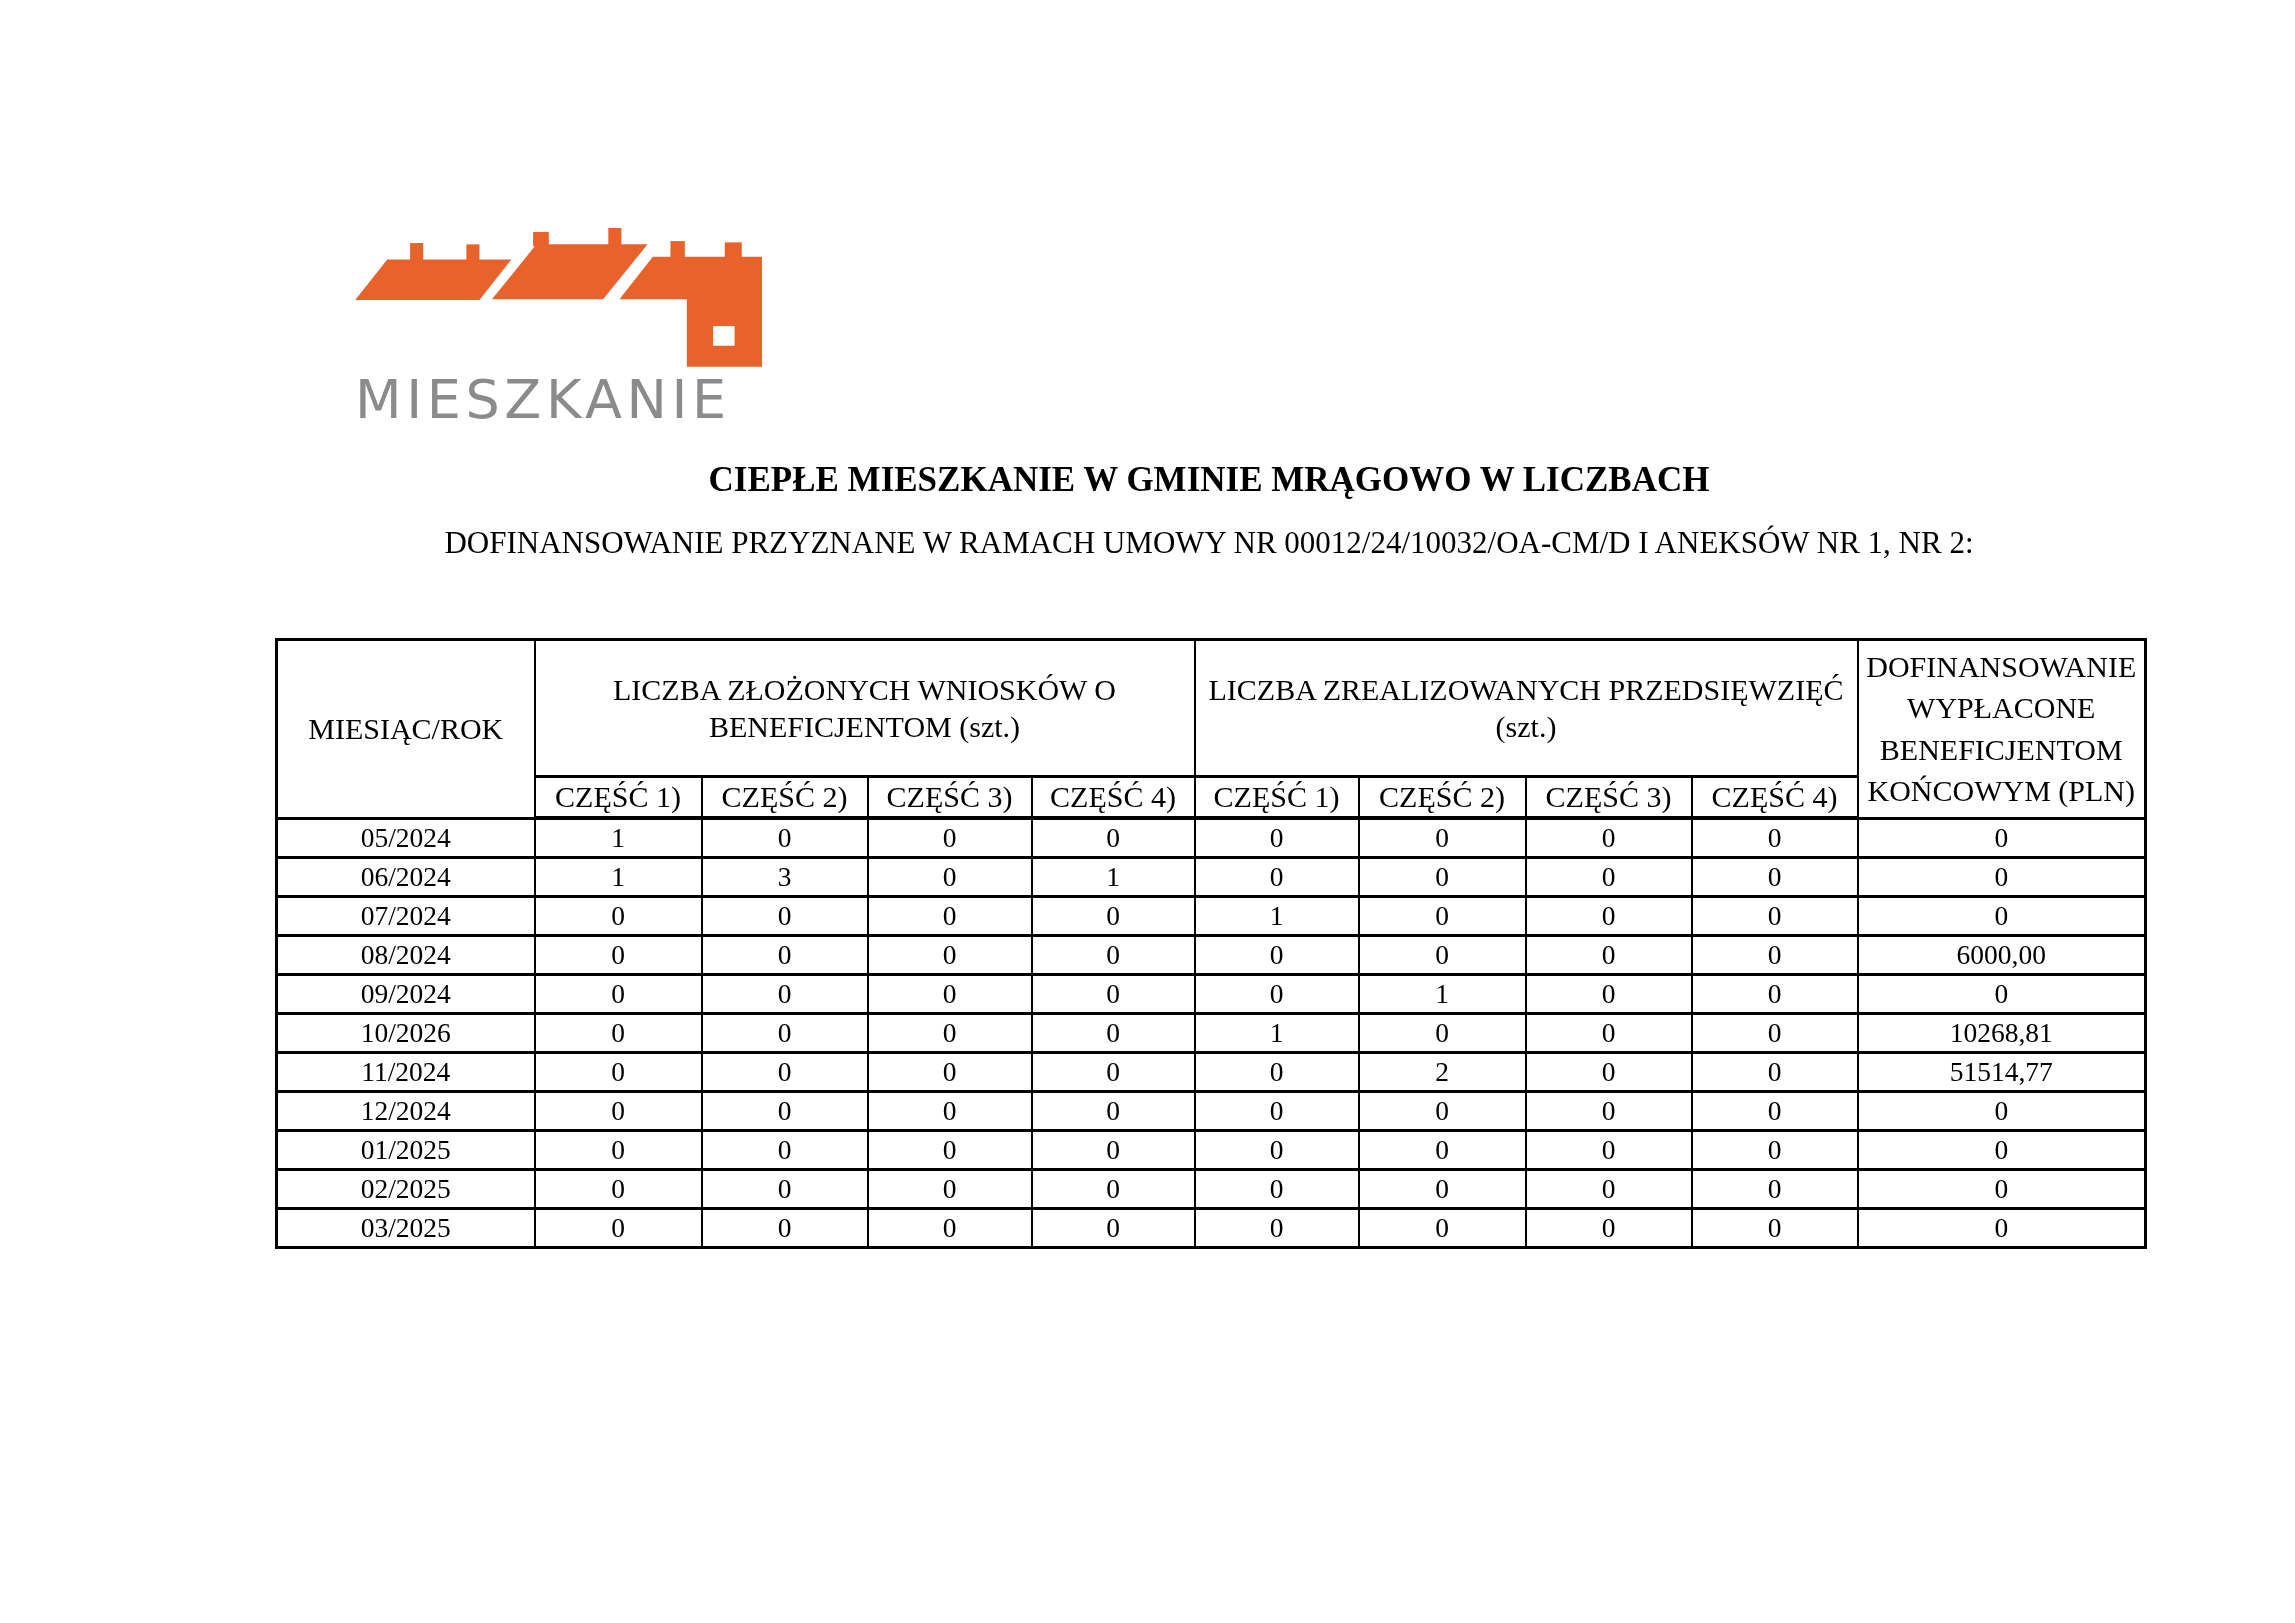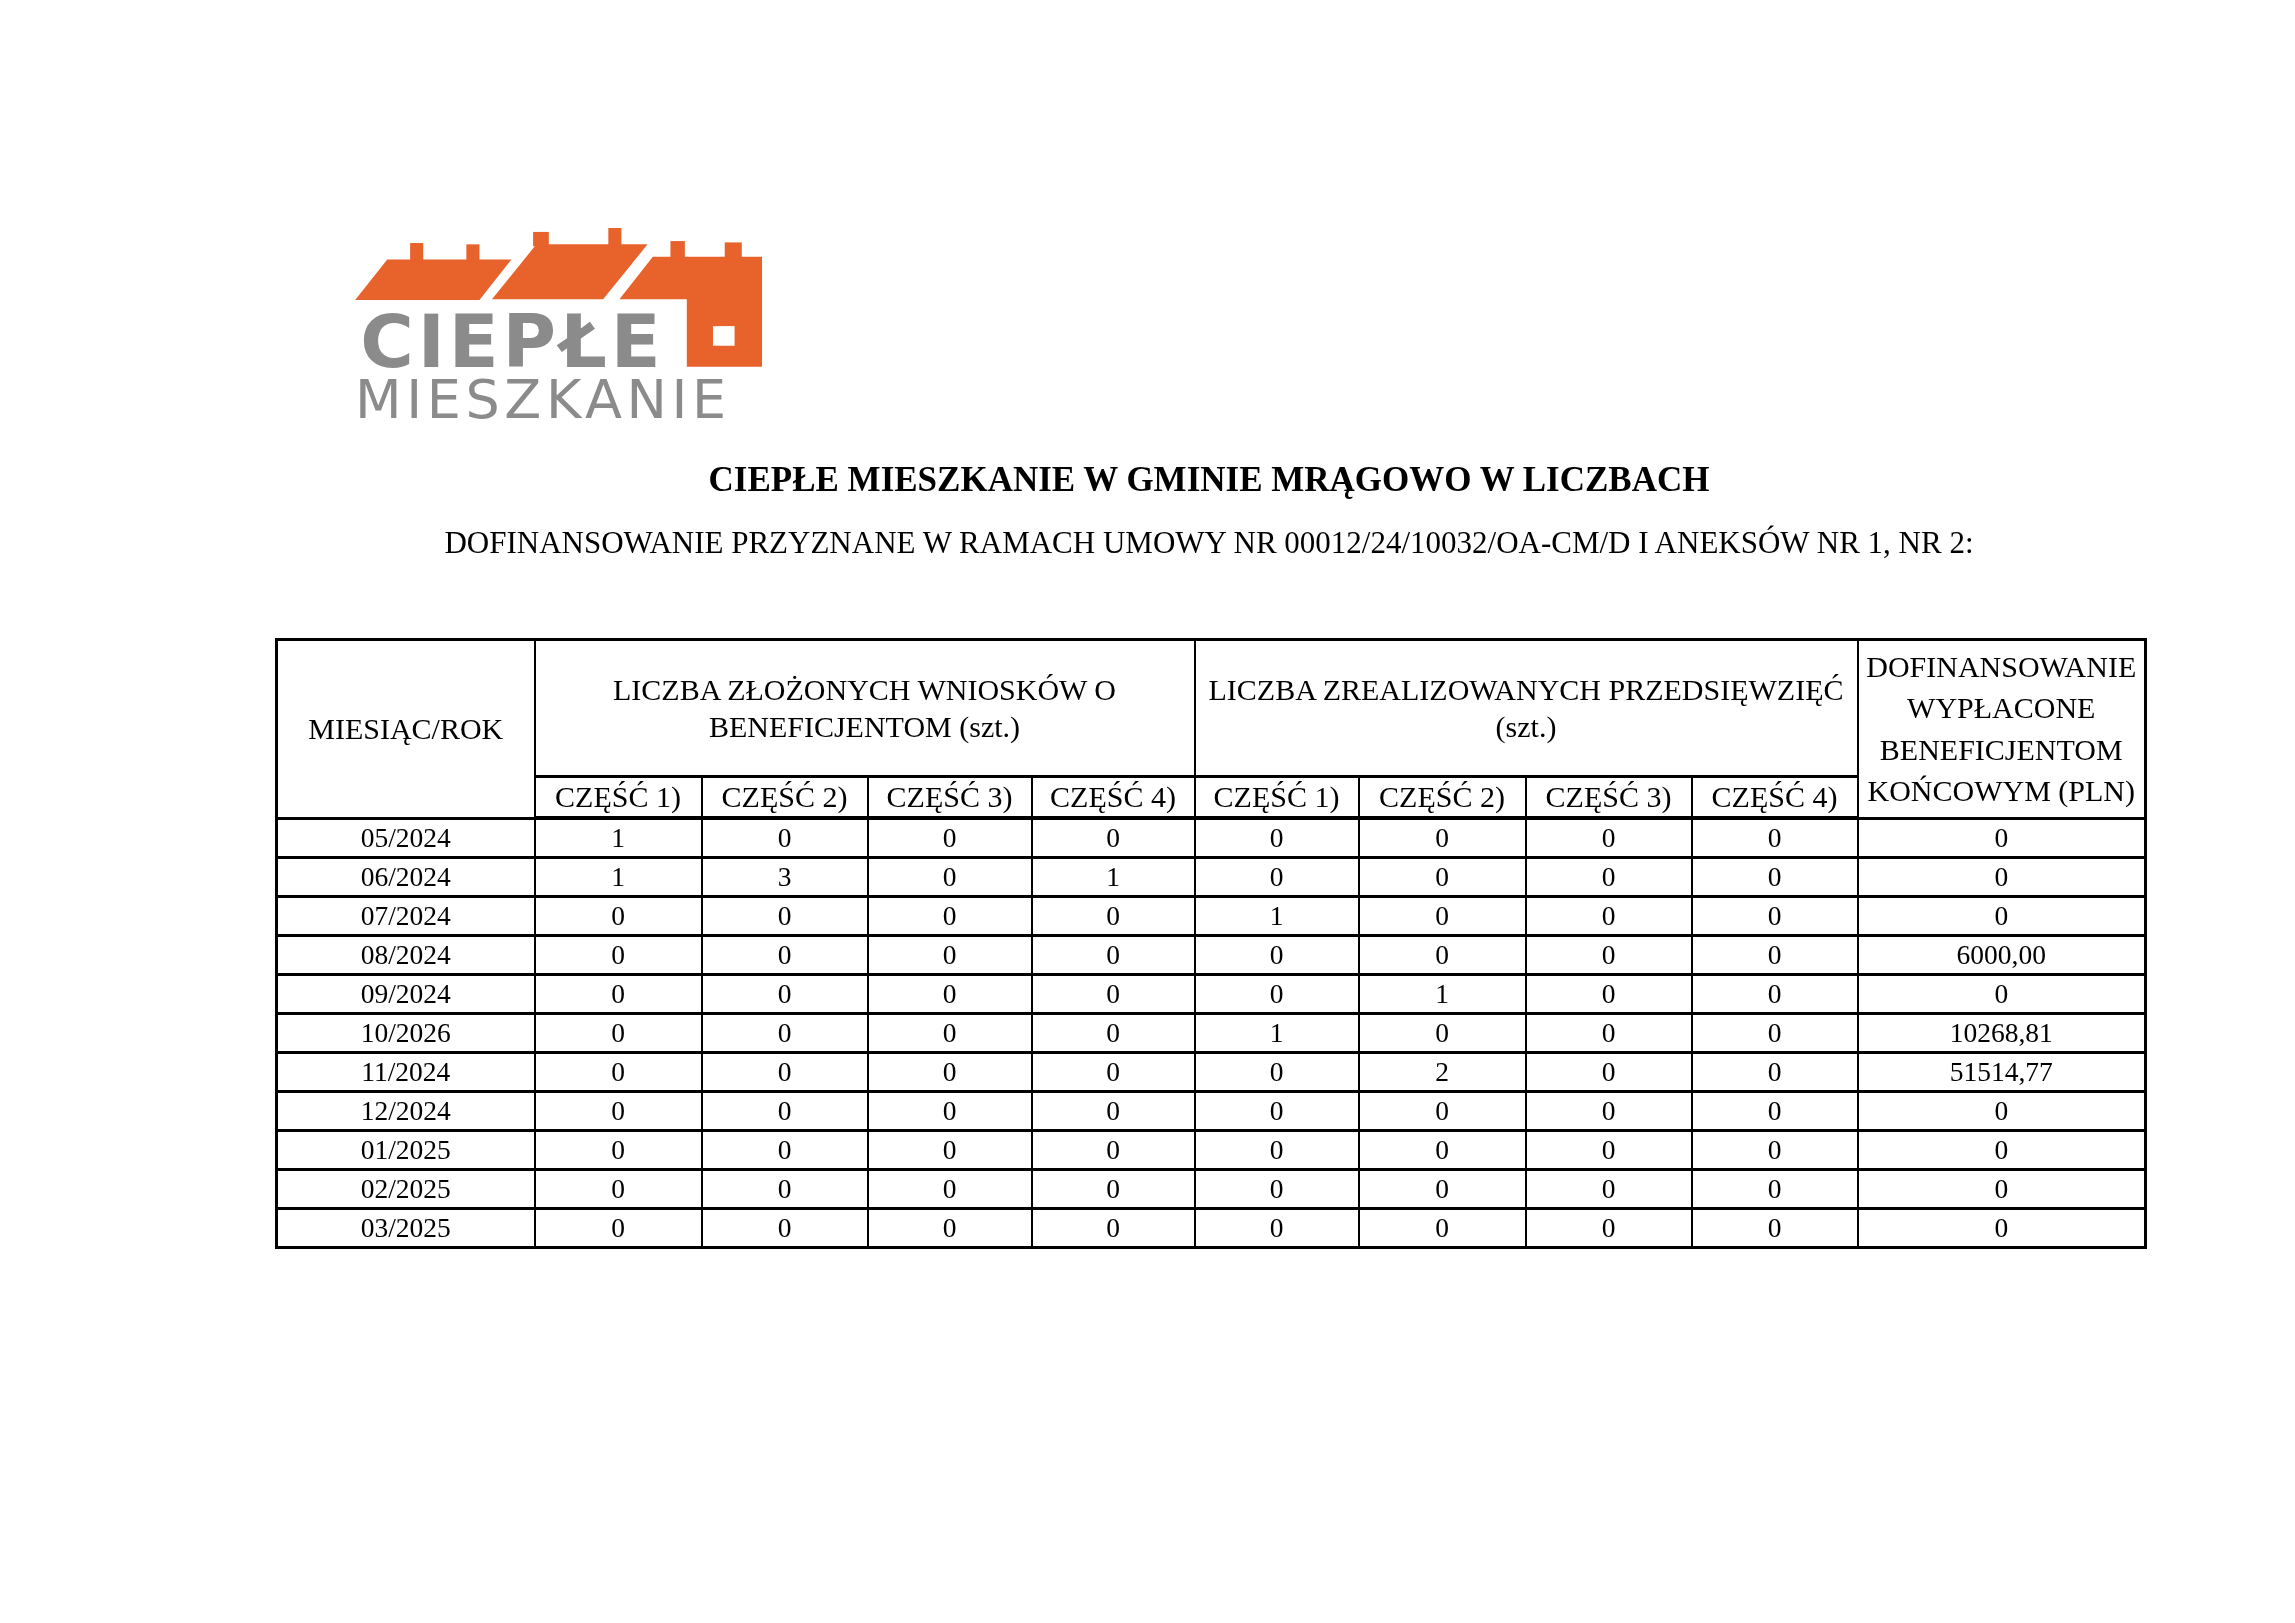--- a/index.html
+++ b/index.html
@@ -80,21 +80,20 @@
       <rect x="272" y="6" width="24" height="22"></rect>
       <rect x="387" y="0" width="20" height="28"></rect>
 
       <polygon points="455,44 622,44 622,212 507,212 507,109 404,109"></polygon>
       <rect x="482" y="20" width="22" height="27"></rect>
       <rect x="565" y="22" width="26" height="25"></rect>
     </g>
 
     <rect x="547" y="150" width="33" height="30" fill="#ffffff"></rect>
   </svg>
-  <div class="logo-word1" style="color: rgb(139, 139, 139);">CIEPŁE</div>
   <div class="logo-word2" style="color: rgb(139, 139, 139);">MIESZKANIE</div>
 </div>
 
 <div class="title-block">CIEPŁE MIESZKANIE W GMINIE MRĄGOWO W LICZBACH</div>
 
 <div class="subtitle-block">
   <div>DOFINANSOWANIE PRZYZNANE W RAMACH UMOWY NR 00012/24/10032/OA-CM/D I ANEKSÓW NR 1, NR 2:</div>
 </div>
 
 <table class="doc-table">

